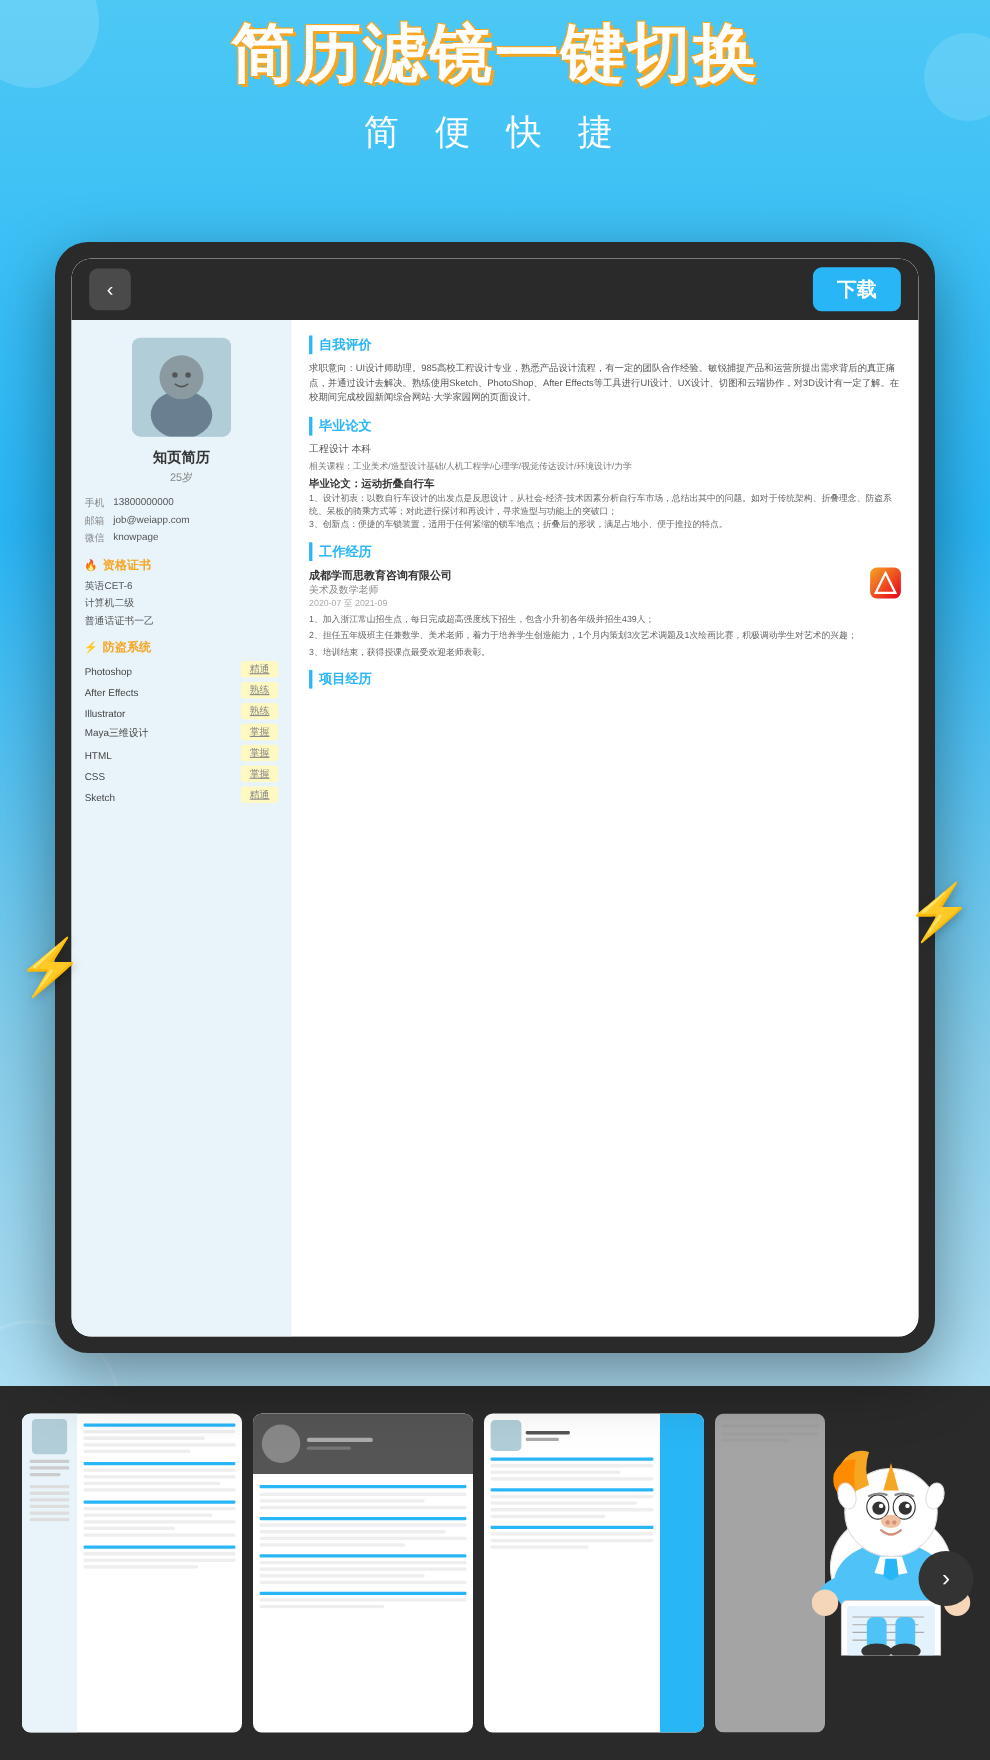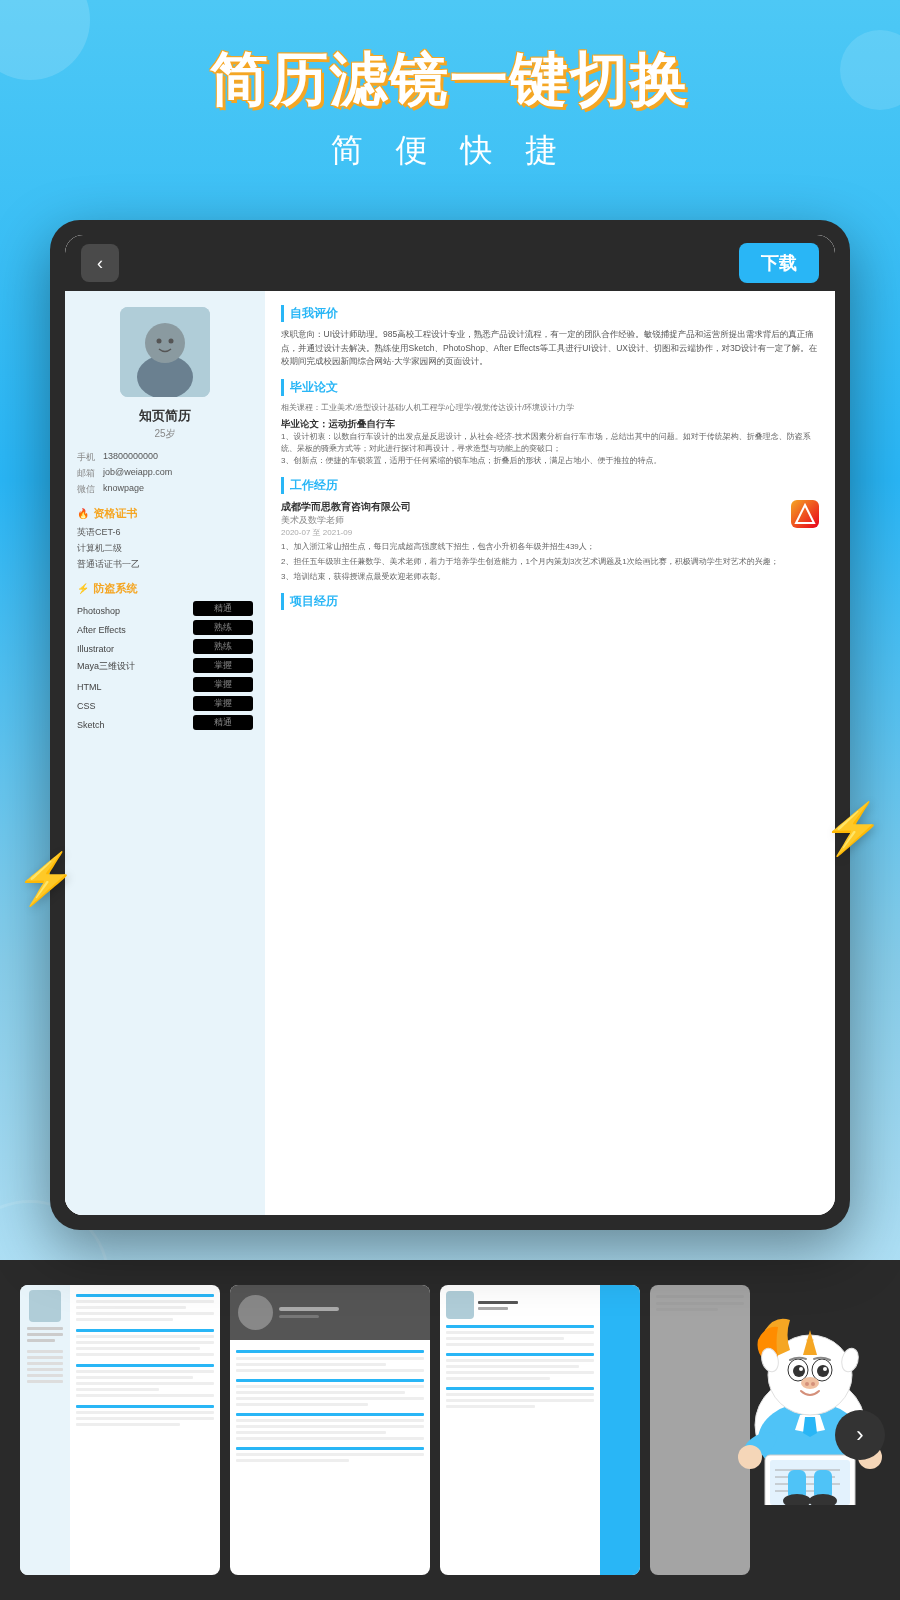--- a/index.html
+++ b/index.html
@@ -18,21 +18,21 @@
       top: 0; left: 0; right: 0; bottom: 0;
       pointer-events: none;
       overflow: hidden;
     }
 
     
     .title-section {
       position: relative;
       z-index: 10;
       text-align: center;
-      padding-top: 44px;
+      padding-top: 14px;
     }
 
     .main-title {
       font-size: 58px;
       font-weight: 900;
       color: #fff;
       text-shadow: 3px 3px 0px #f5a623, -1px -1px 0px #f5a623, 1px -1px 0px #f5a623, -1px 1px 0px #f5a623;
       letter-spacing: 2px;
       font-family: 'SimHei', 'Microsoft YaHei', sans-serif;
       line-height: 1.2;
@@ -210,23 +210,24 @@
     }
 
     .skill-name {
       font-size: 9px;
       color: #444;
     }
 
     .skill-level {
       font-size: 9px;
       color: #888;
-      background: #000000;
-      padding: 1px 21px;
+      background: #fef9c3;
+      padding: 1px 8px;
       border-radius: 3px;
+      text-decoration: underline;
     }
 
     
     .resume-right {
       flex: 1;
       padding: 14px 16px;
       overflow: hidden;
       font-size: 9px;
       color: #444;
     }
@@ -548,20 +549,21 @@
       <div class="resume-right">
 
         <div class="section-title-right">
           <span>自我评价</span>
         </div>
         <div class="self-eval-text">求职意向：UI设计师助理。985高校工程设计专业，熟悉产品设计流程，有一定的团队合作经验。敏锐捕捉产品和运营所提出需求背后的真正痛点，并通过设计去解决。熟练使用Sketch、PhotoShop、After Effects等工具进行UI设计、UX设计、切图和云端协作，对3D设计有一定了解。在校期间完成校园新闻综合网站·大学家园网的页面设计。</div>
 
         <div class="section-title-right">
           <span>毕业论文</span>
         </div>
+        <div class="edu-major">工程设计 本科</div>
         <div class="edu-courses">相关课程：工业美术/造型设计基础/人机工程学/心理学/视觉传达设计/环境设计/力学</div>
         <div class="project-title">毕业论文：运动折叠自行车</div>
         <div class="project-detail">1、设计初衷：以数自行车设计的出发点是反思设计，从社会-经济-技术因素分析自行车市场，总结出其中的问题。如对于传统架构、折叠理念、防盗系统、呆板的骑乘方式等；对此进行探讨和再设计，寻求造型与功能上的突破口；</div>
         <div class="project-detail">3、创新点：便捷的车锁装置，适用于任何紧缩的锁车地点；折叠后的形状，满足占地小、便于推拉的特点。</div>
 
         <div class="section-title-right">
           <span>工作经历</span>
         </div>
         <div class="work-company">
           <div>

